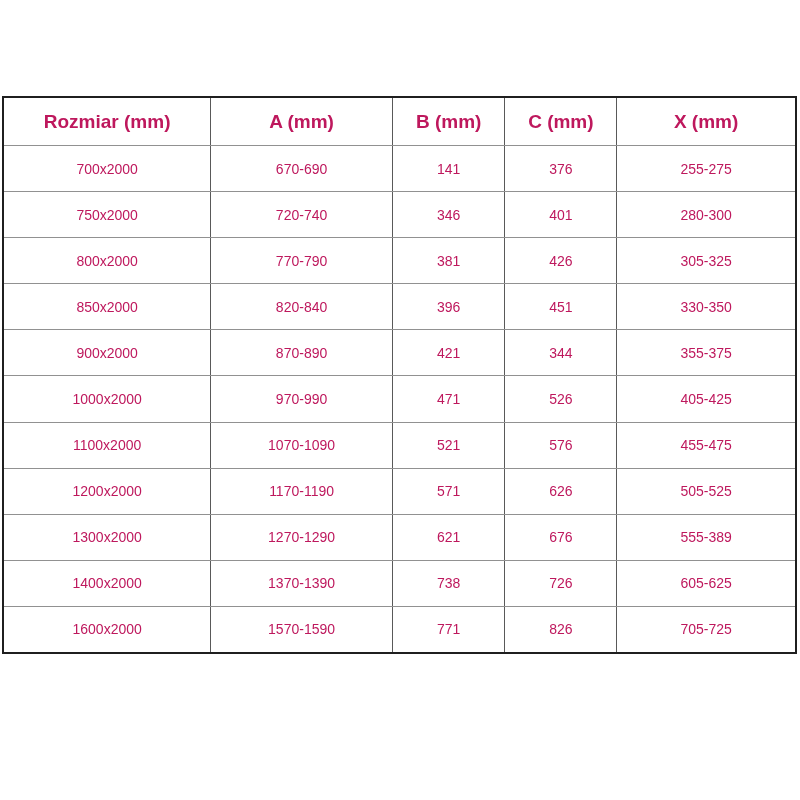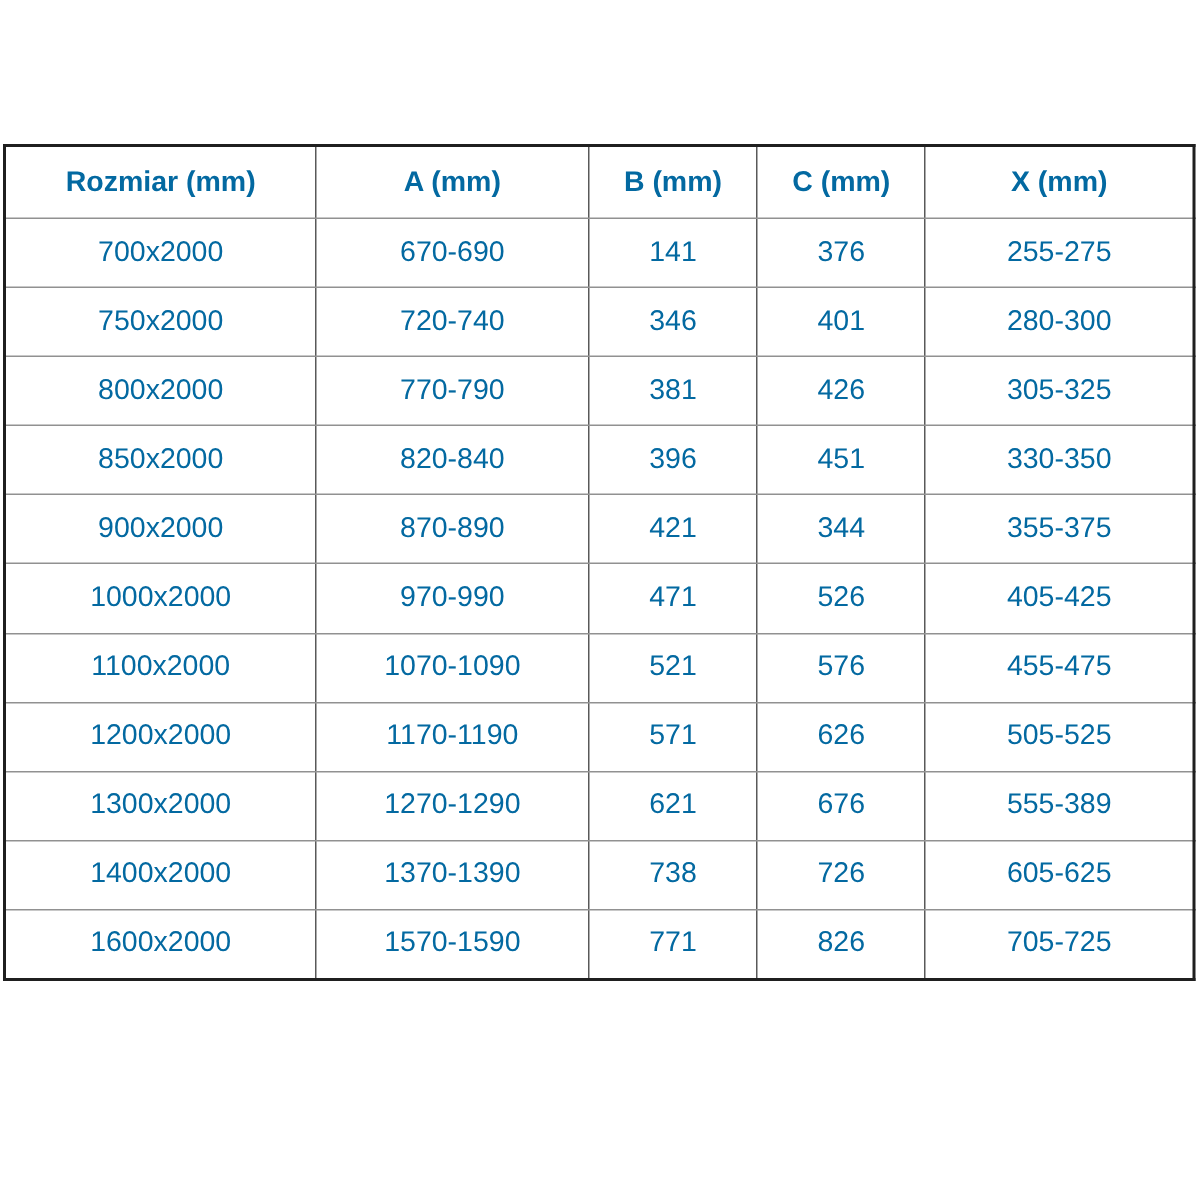--- a/index.html
+++ b/index.html
@@ -21,42 +21,42 @@
     position: absolute;
     top: 96px;
     left: 2px;
     width: 795px;
   }
   table.size-table {
     border-collapse: collapse;
     table-layout: fixed;
     width: 795px;
     border: 2px solid #1f1f1f;
-    color: #0369a1;
+    color: #be185d;
   }
   table.size-table th,
   table.size-table td {
     border-left: 1.5px solid #595959;
     border-right: 1.5px solid #595959;
     border-top: 1.5px solid #919191;
     border-bottom: 1.5px solid #919191;
     text-align: center;
     vertical-align: middle;
     padding: 0;
     overflow: hidden;
     white-space: nowrap;
   }
   table.size-table th {
     height: 47px;
     font-size: 19px;
     font-weight: bold;
   }
   table.size-table td {
     height: 45.1px;
-    font-size: 19px;
+    font-size: 14px;
     font-weight: normal;
   }
 </style>
 </head>
 <body>
 
 <div class="page">
   <div class="table-wrap">
     <table class="size-table">
       <colgroup>

